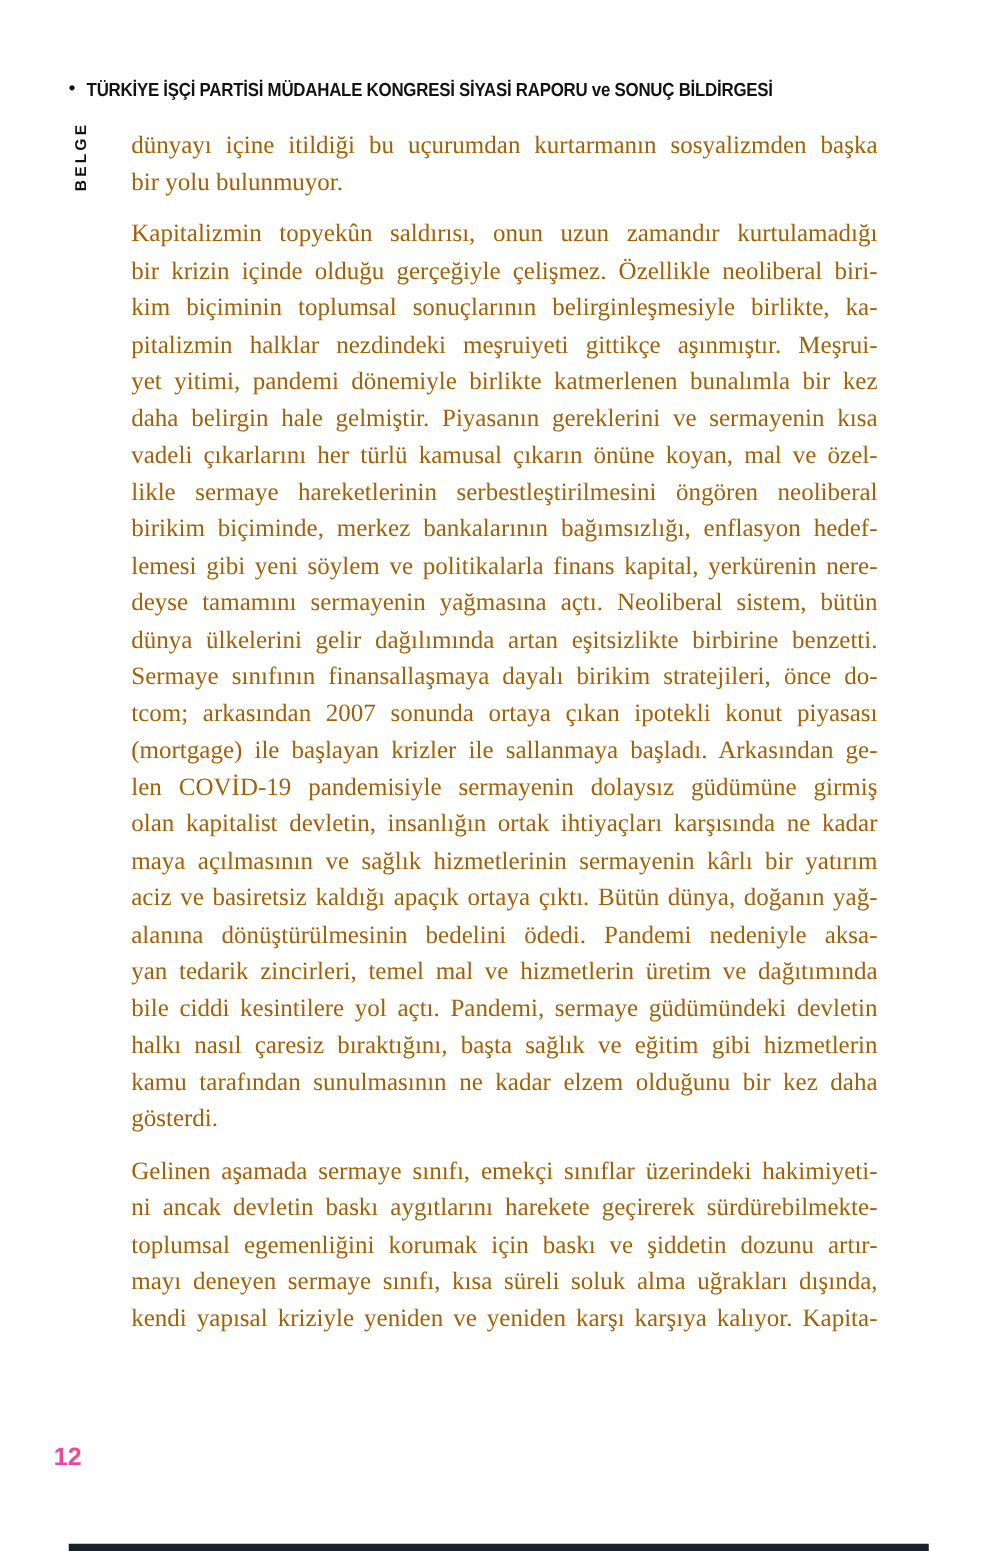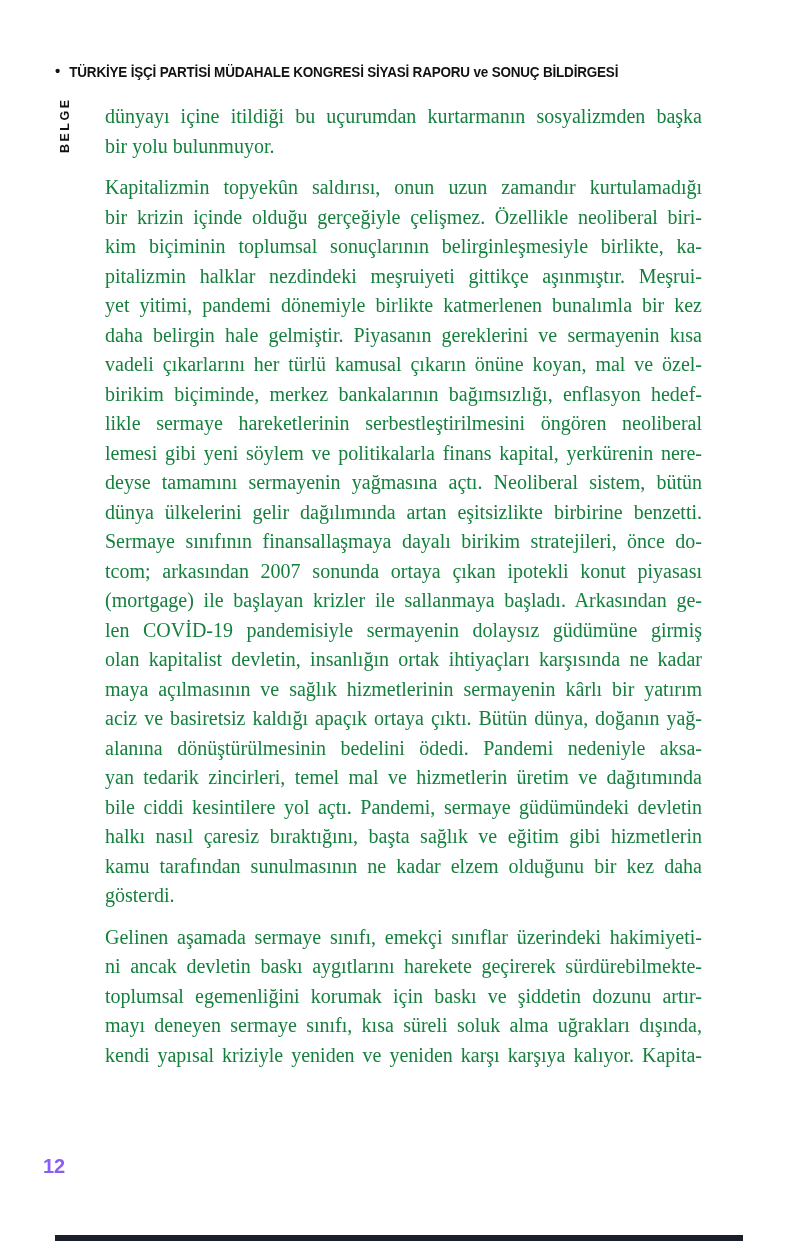--- a/index.html
+++ b/index.html
@@ -50,41 +50,41 @@
     font-size: 12.5px;
     letter-spacing: 2.5px;
     color: #121212;
     white-space: nowrap;
   }
   .body-text {
     position: absolute;
     left: 105px;
     top: 102px;
     width: 597px;
-    color: #15803d;
+    color: #a16207;
     font-size: 20px;
     line-height: 29.5px;
   }
   .para { margin: 0 0 12px 0; padding: 0; }
   .para .line {
     text-align: justify;
     text-align-last: justify;
     white-space: normal;
   }
   .para.para-end .line:last-child {
     text-align-last: left;
   }
   .page-number {
     position: absolute;
     left: 43px;
     top: 1155px;
     font-family: "Liberation Sans", sans-serif;
     font-weight: 700;
     font-size: 20px;
-    color: #8b5cf6;
+    color: #ec4899;
   }
   .footer-bar {
     position: absolute;
     left: 55px;
     top: 1235px;
     width: 688px;
     height: 6px;
   }
 </style>
 </head>
@@ -105,22 +105,22 @@
         <div class="line">bir yolu bulunmuyor.</div>
       </div>
     <div class="para para-end">
         <div class="line">Kapitalizmin topyekûn saldırısı, onun uzun zamandır kurtulamadığı</div>
         <div class="line">bir krizin içinde olduğu gerçeğiyle çelişmez. Özellikle neoliberal biri-</div>
         <div class="line">kim biçiminin toplumsal sonuçlarının belirginleşmesiyle birlikte, ka-</div>
         <div class="line">pitalizmin halklar nezdindeki meşruiyeti gittikçe aşınmıştır. Meşrui-</div>
         <div class="line">yet yitimi, pandemi dönemiyle birlikte katmerlenen bunalımla bir kez</div>
         <div class="line">daha belirgin hale gelmiştir. Piyasanın gereklerini ve sermayenin kısa</div>
         <div class="line">vadeli çıkarlarını her türlü kamusal çıkarın önüne koyan, mal ve özel-</div>
+        <div class="line">likle sermaye hareketlerinin serbestleştirilmesini öngören neoliberal</div>
         <div class="line">birikim biçiminde, merkez bankalarının bağımsızlığı, enflasyon hedef-</div>
-        <div class="line">likle sermaye hareketlerinin serbestleştirilmesini öngören neoliberal</div>
         <div class="line">lemesi gibi yeni söylem ve politikalarla finans kapital, yerkürenin nere-</div>
         <div class="line">deyse tamamını sermayenin yağmasına açtı. Neoliberal sistem, bütün</div>
         <div class="line">dünya ülkelerini gelir dağılımında artan eşitsizlikte birbirine benzetti.</div>
         <div class="line">Sermaye sınıfının finansallaşmaya dayalı birikim stratejileri, önce do-</div>
         <div class="line">tcom; arkasından 2007 sonunda ortaya çıkan ipotekli konut piyasası</div>
         <div class="line">(mortgage) ile başlayan krizler ile sallanmaya başladı. Arkasından ge-</div>
         <div class="line">len COVİD-19 pandemisiyle sermayenin dolaysız güdümüne girmiş</div>
         <div class="line">olan kapitalist devletin, insanlığın ortak ihtiyaçları karşısında ne kadar</div>
         <div class="line">maya açılmasının ve sağlık hizmetlerinin sermayenin kârlı bir yatırım</div>
         <div class="line">aciz ve basiretsiz kaldığı apaçık ortaya çıktı. Bütün dünya, doğanın yağ-</div>

